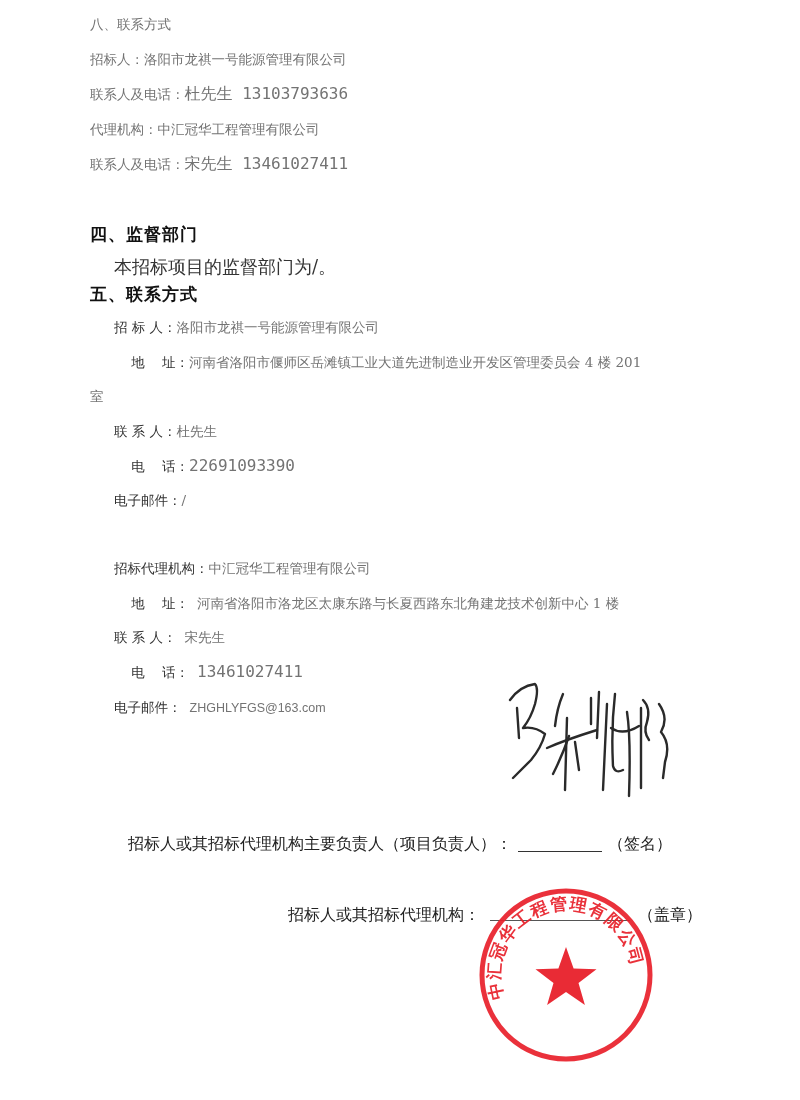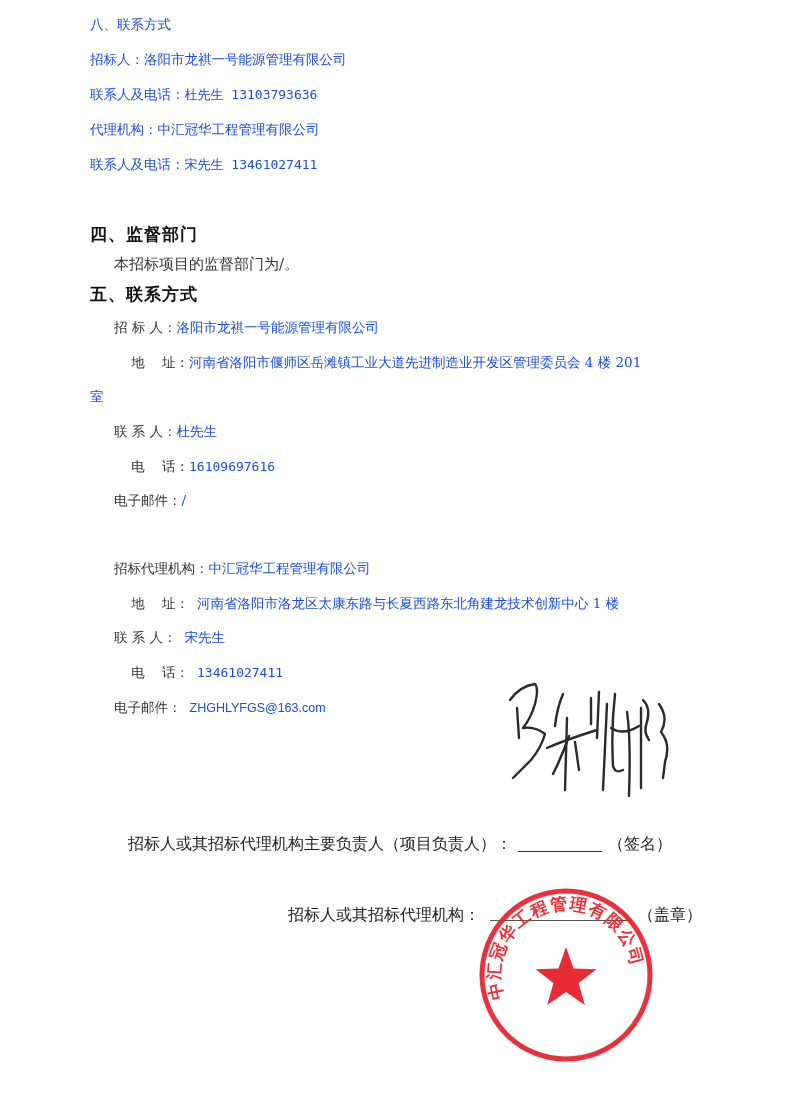--- a/index.html
+++ b/index.html
@@ -1,24 +1,24 @@
 <!DOCTYPE html>
 <html><head>
   <meta charset="utf-8">
   <style>
     * { margin: 0; padding: 0; box-sizing: border-box; }
     html, body { width: 800px; height: 1100px; background: #ffffff; overflow: hidden; }
     body { position: relative; font-family: "DejaVu Serif", "Liberation Serif", serif; color: #333333; }
     .line { position: absolute; font-size: 13.5px; line-height: 20px; white-space: nowrap; }
-    .blue { color: #1d4ed8; }
+    .blue { color: #737373; }
     .dark { color: #333333; text-align: center; }
     .heading { position: absolute; font-size: 17px; font-weight: bold; color: #111111; font-family: "DejaVu Sans", "Liberation Sans", sans-serif; letter-spacing: 1px; }
-    .body-text { position: absolute; font-size: 15px; color: #333333; }
+    .body-text { position: absolute; font-size: 18px; color: #333333; }
     .mono { font-family: Liberation Sans, sans-serif; font-size: 12.5px; }
-    .num { font-family: "DejaVu Sans Mono", "Liberation Mono", monospace; font-size: 13px; }
+    .num { font-family: "DejaVu Sans Mono", "Liberation Mono", monospace; font-size: 16px; }
     .sig-line { position: absolute; font-size: 16px; color: #222222; white-space: nowrap; font-family: "DejaVu Serif", "Liberation Serif", serif; }
     .underline-blank { display: inline-block; width: 84px; border-bottom: 1.5px solid #333; height: 14px; vertical-align: middle; margin: 0 6px; }
     #signature { position: absolute; left: 505px; top: 678px; width: 180px; height: 130px; }
     #stamp { position: absolute; left: 476px; top: 885px; width: 180px; height: 180px; }
     .blank-line-stamp { position: absolute; left: 490px; top: 920px; width: 140px; border-bottom: 1px solid #555; }
   </style>
 </head>
 <body>
 
 <div class="line blue" style="left:90px; top:14px;">八、联系方式</div>
@@ -51,21 +51,21 @@
 <div class="line" style="left:114px; top:352px;">
   <span class="dark" style="display:inline-block; width:48px;">地</span><span class="dark">址：</span><span class="blue">河南省洛阳市偃师区岳滩镇工业大道先进制造业开发区管理委员会 4 楼 201</span>
 </div>
 <div class="line blue" style="left:90px; top:386px;">室</div>
 
 <div class="line" style="left:114px; top:421px;">
   <span class="dark">联 系 人：</span><span class="blue">杜先生</span>
 </div>
 
 <div class="line" style="left:114px; top:456px;">
-  <span class="dark" style="display:inline-block; width:48px;">电</span><span class="dark">话：</span><span class="blue num">16109697616</span>
+  <span class="dark" style="display:inline-block; width:48px;">电</span><span class="dark">话：</span><span class="blue num">22691093390</span>
 </div>
 
 <div class="line" style="left:114px; top:490px;">
   <span class="dark">电子邮件：</span><span class="blue">/</span>
 </div>
 
 <div class="line" style="left:114px; top:558px;">
   <span class="dark">招标代理机构：</span><span class="blue">中汇冠华工程管理有限公司</span>
 </div>
 

